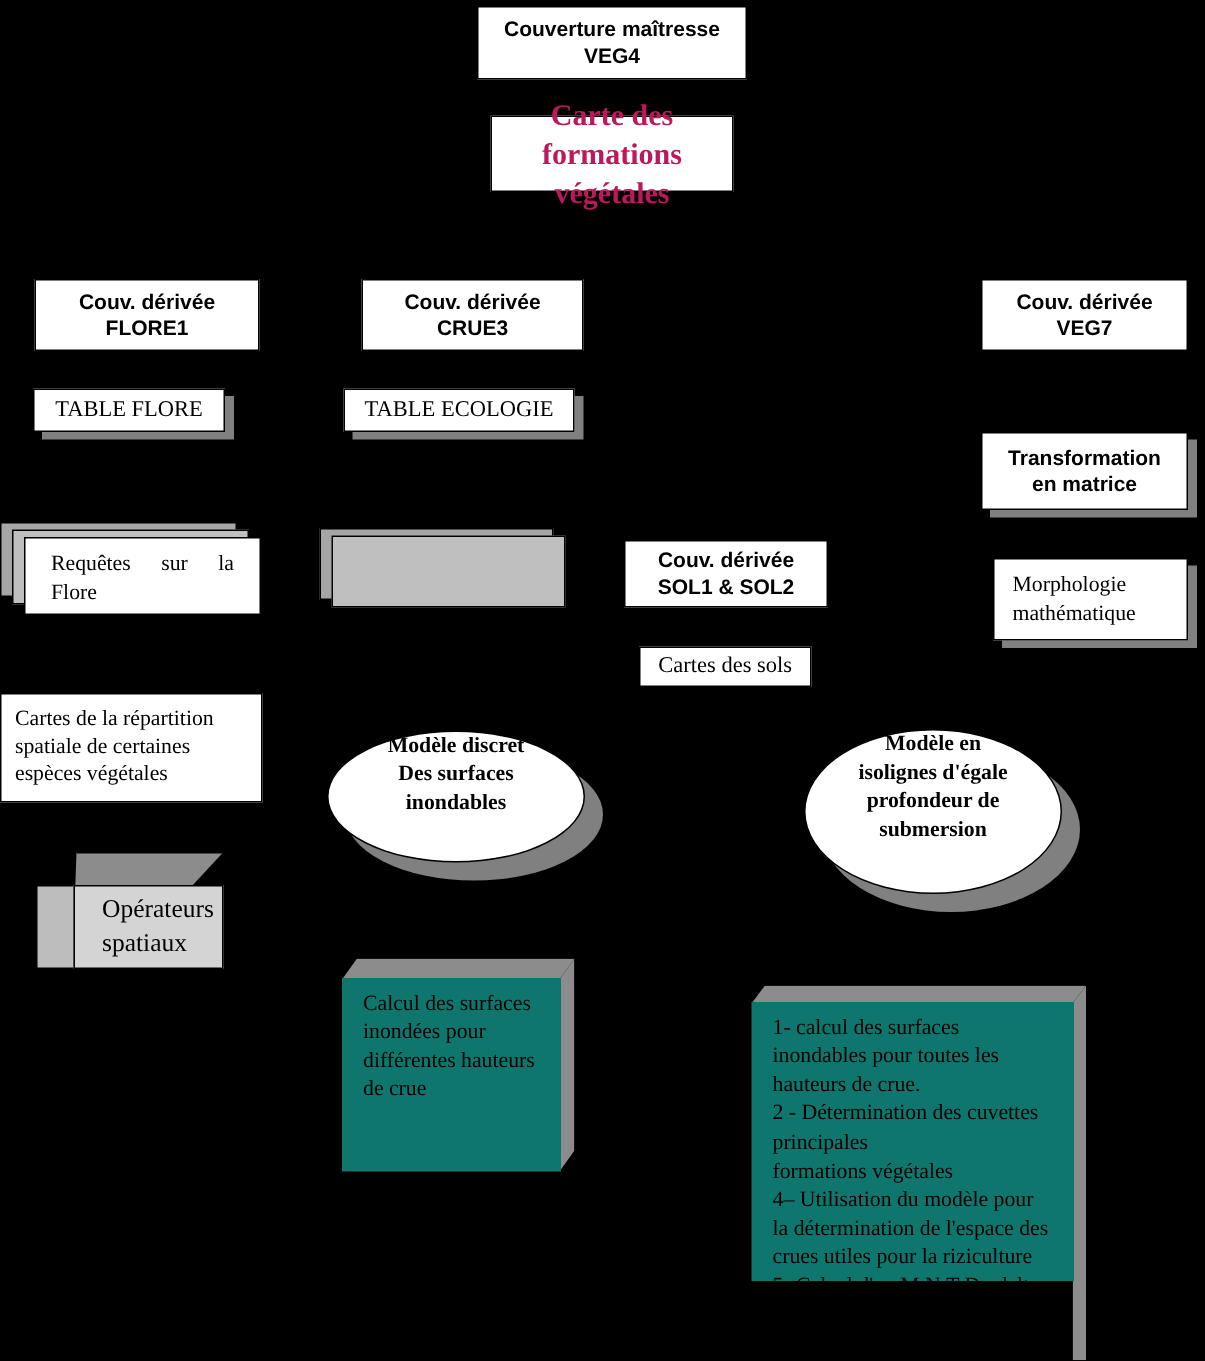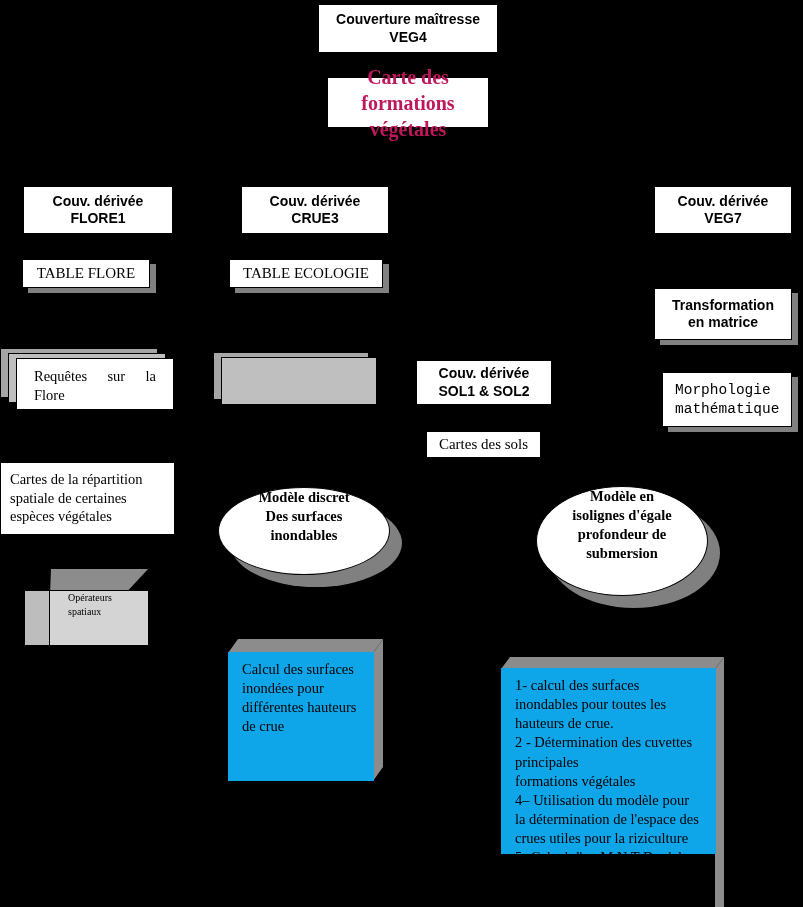--- a/index.html
+++ b/index.html
@@ -115,21 +115,21 @@
     box-sizing: border-box;
     display: flex;
     align-items: center;
     justify-content: center;
     text-align: center;
     color: #000;
   }
   .face.serif  { font-family: "Liberation Serif", "DejaVu Serif", serif; font-size: 15px; }
   .face.sans-b { font-family: "Liberation Sans", "DejaVu Sans", sans-serif; font-weight: bold; font-size: 14px; line-height: 1.25; }
   .face.serif-l {
-    font-family: Liberation Mono, monospace;
+    font-family: Liberation Serif, serif;
     font-size: 14.5px; line-height: 1.3;
     align-items: center; justify-content: flex-start;
     text-align: left; padding: 4px 12px;
   }
   
   .notch {
     position: absolute;
     width: 0; height: 0;
     border-left: 11px solid transparent;
     border-right: 11px solid transparent;
@@ -170,43 +170,43 @@
     background: #8c8c8c;
     border: 1px solid #000;
     box-sizing: border-box;
   }
   .cube .front {
     position: absolute;
     background: #d4d4d4;
     border: 1px solid #000;
     box-sizing: border-box;
     font-family: "Liberation Serif", "DejaVu Serif", serif;
-    font-size: 10px;
+    font-size: 17px;
     line-height: 1.35;
     color: #000;
     display: flex;
-    align-items: flex-start;
+    align-items: center;
     padding-left: 18px;
   }
   .cube .side {
     position: absolute;
     background: #bdbdbd;
     border: 1px solid #000;
     box-sizing: border-box;
   }
   
   .slab { position: absolute; }
   .slab .cap {
     position: absolute;
     left: 0; top: 0;
     background: #8c8c8c;
   }
   .slab .body {
     position: absolute;
-    background: #0ea5e9;
+    background: #0f766e;
     color: #000;
     font-family: "Liberation Serif", "DejaVu Serif", serif;
     font-size: 14.5px;
     line-height: 1.32;
     text-align: left;
     padding: 8px 12px 8px 14px;
     box-sizing: border-box;
   }
   .slab .rcap {
     position: absolute;

